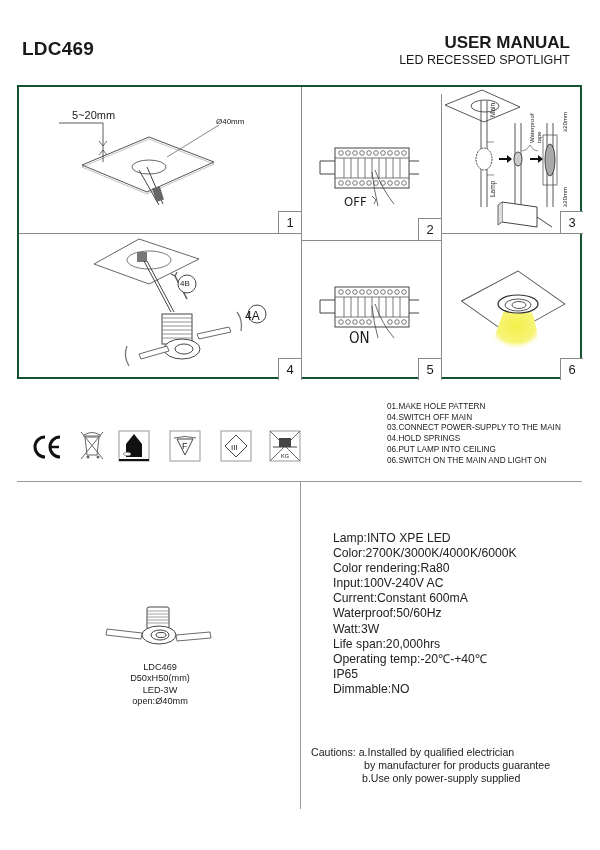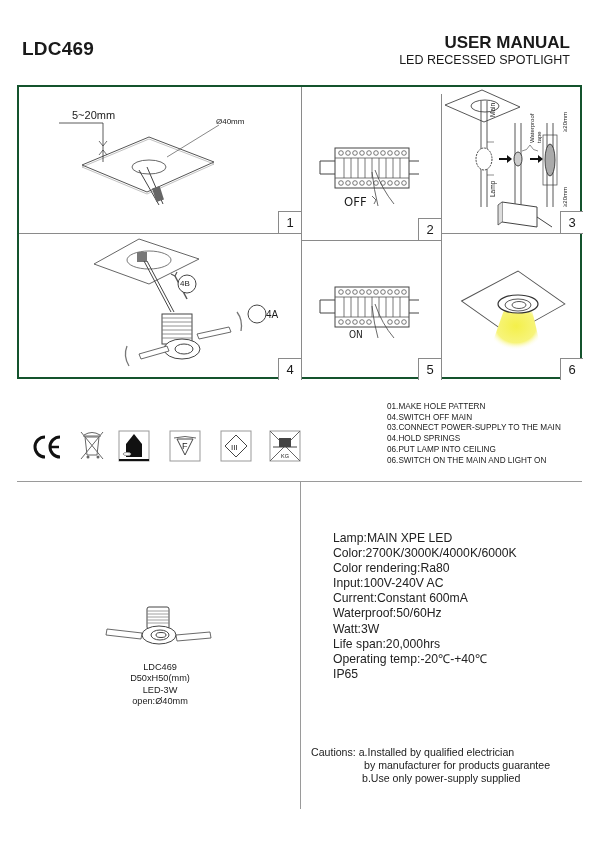--- a/index.html
+++ b/index.html
@@ -168,21 +168,21 @@
         </g>
       <ellipse cx="163" cy="115" rx="18" ry="10" fill="#fff" stroke="#444"></ellipse>
       <ellipse cx="165" cy="115" rx="9" ry="5" fill="#fff" stroke="#444"></ellipse>
       <polygon points="120,120 148,112 150,117 122,125" fill="#fff" stroke="#444" stroke-width="0.8"></polygon>
       <polygon points="178,100 210,93 212,98 180,105" fill="#fff" stroke="#444" stroke-width="0.8"></polygon>
       <path d="M108,112 Q104,122 110,132" fill="none" stroke="#777" stroke-width="1.3"></path>
       <path d="M218,78 Q224,86 222,97" fill="none" stroke="#777" stroke-width="1.3"></path>
       <circle cx="238" cy="80" r="9" fill="#fff" stroke="#444"></circle>
     </svg>
     <div style="position:absolute;left:161px;top:45px;font-size:8px;">4B</div>
-    <div style="position:absolute;left:247px;top:75px;font-size:10px;">4A</div>
+    <div style="position:absolute;left:226px;top:75px;font-size:12px;">4A</div>
     <div class="panel-num">4</div>
   </div>
 
   <div class="panel p5">
     <svg width="140" height="146">
       <line x1="18" y1="66" x2="33" y2="66" stroke="#444"></line>
       <line x1="18" y1="79" x2="33" y2="79" stroke="#444"></line>
       <line x1="18" y1="66" x2="18" y2="79" stroke="#444"></line>
       <line x1="107" y1="66" x2="117" y2="66" stroke="#444"></line>
       <line x1="107" y1="79" x2="117" y2="79" stroke="#444"></line>
@@ -214,21 +214,21 @@
           <line x1="63" y1="63" x2="63" y2="83"></line>
           <line x1="70" y1="63" x2="70" y2="83"></line>
           <line x1="77" y1="63" x2="77" y2="83"></line>
           <line x1="84" y1="63" x2="84" y2="83"></line>
           <line x1="91" y1="63" x2="91" y2="83"></line>
           <line x1="98" y1="63" x2="98" y2="83"></line>
       </g>
       <path d="M73,70 Q80,90 92,104" fill="none" stroke="#444" stroke-width="0.8"></path>
       <path d="M70,72 Q72,90 76,104" fill="none" stroke="#444" stroke-width="0.8"></path>
     </svg>
-    <div style="position:absolute;left:47px;top:95px;font-size:10px;font-family:'DejaVu Sans Condensed','DejaVu Sans',sans-serif;">ON</div>
+    <div style="position:absolute;left:47px;top:95px;font-size:15px;font-family:'DejaVu Sans Condensed','DejaVu Sans',sans-serif;">ON</div>
     <div class="panel-num">5</div>
   </div>
 
   <div class="panel p6">
     <svg width="141" height="146">
       <defs>
         <radialGradient id="beam" cx="50%" cy="40%" r="60%">
           <stop offset="0%" stop-color="#f4f04a"></stop>
           <stop offset="70%" stop-color="#f7f47a"></stop>
           <stop offset="100%" stop-color="#ffffff" stop-opacity="0"></stop>
@@ -314,29 +314,30 @@
   <polygon points="71,30 105,27 106,33 72,36" fill="#fff" stroke="#444" stroke-width="0.8"></polygon>
 </svg>
 <div class="product-caption">
   <div>LDC469</div>
   <div>D50xH50(mm)</div>
   <div>LED-3W</div>
   <div>open:Ø40mm</div>
 </div>
 
 <div class="specs">
-  <div class="row"><span>Lamp</span><span>:</span><span>MAIN XPE LED</span></div>
+  <div class="row"><span>Lamp</span><span>:</span><span>INTO XPE LED</span></div>
   <div class="row"><span>Color</span><span>:</span><span>2700K/3000K/4000K/6000K</span></div>
   <div class="row"><span>Color rendering</span><span>:</span><span>Ra80</span></div>
   <div class="row"><span>Input</span><span>:</span><span>100V-240V AC</span></div>
   <div class="row"><span>Current</span><span>:</span><span>Constant 600mA</span></div>
   <div class="row"><span>Waterproof</span><span>:</span><span>50/60Hz</span></div>
   <div class="row"><span>Watt</span><span>:</span><span>3W</span></div>
   <div class="row"><span>Life span</span><span>:</span><span>20,000hrs</span></div>
   <div class="row"><span>Operating temp</span><span>:</span><span>-20℃-+40℃</span></div>
   <div class="row"><span>IP65</span></div>
+  <div class="row"><span>Dimmable</span><span>:</span><span>NO</span></div>
 </div>
 
 <div class="cautions">
   <div class="line"><span>Cautions:</span> <span>a.Installed by qualified electrician</span></div>
   <div class="line" style="padding-left:53px;">by manufacturer for products guarantee</div>
   <div class="line" style="padding-left:51px;">b.Use only power-supply supplied</div>
 </div>
 
 </body></html>

